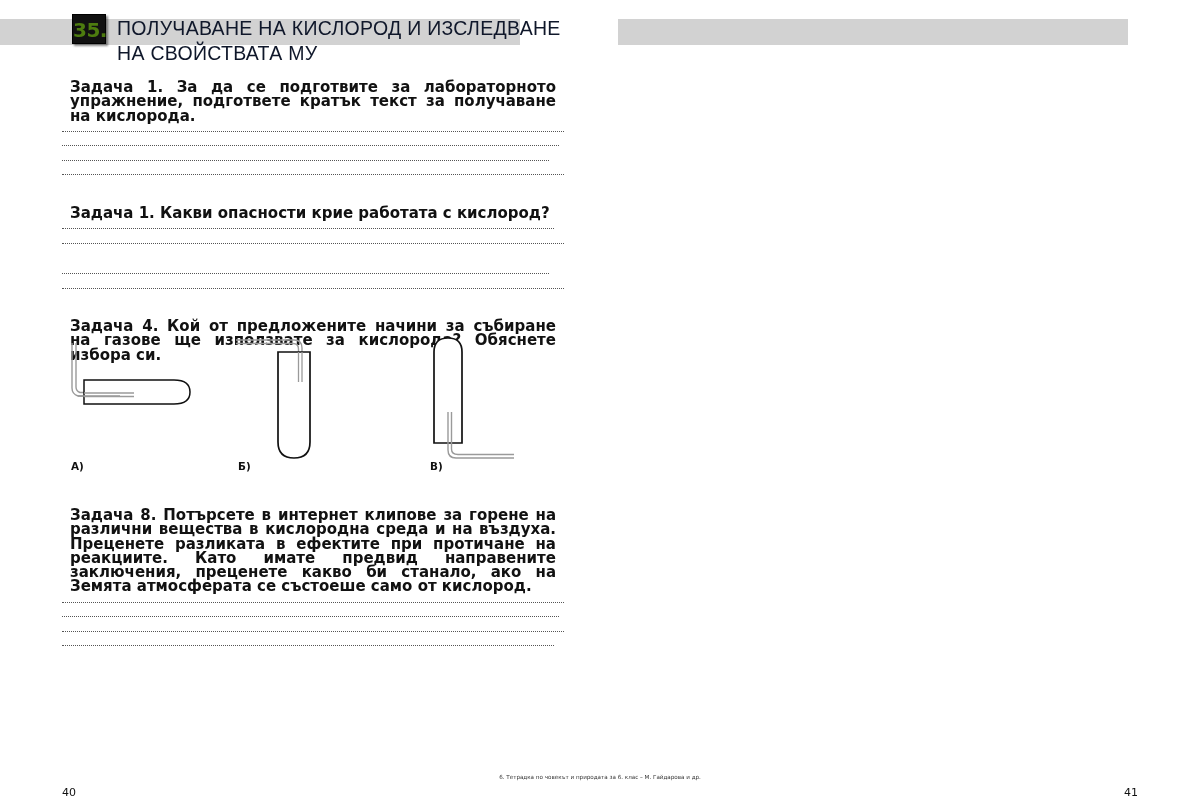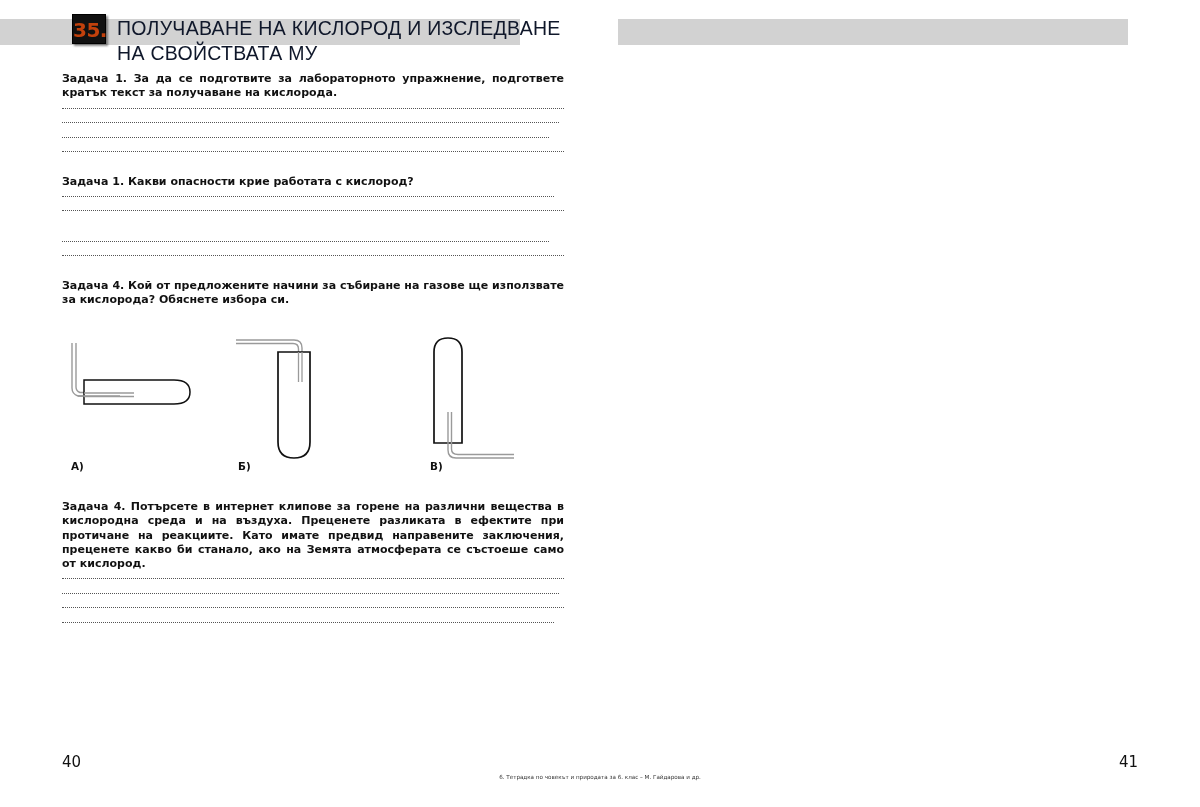--- a/index.html
+++ b/index.html
@@ -23,21 +23,21 @@
     background:#d2d2d2;
     top:19px;
   }
   .page-left .chap-bar{left:0;width:520px;}
   .page-right .chap-bar{left:18px;width:510px;}
 
   .chap-num{
     position:absolute;top:14px;
     width:34px;height:30px;
     background:#111;
-    color:#c2410c;
+    color:#4d7c0f;
     font-family:"DejaVu Sans", sans-serif;
     font-weight:bold;font-size:20px;
     line-height:30px;text-align:center;
     letter-spacing:-0.5px;
     box-shadow:2px 2px 2px rgba(0,0,0,.45);
     border:1px solid #000;
     box-sizing:border-box;
   }
   .page-left .chap-num{left:72px;}
 
@@ -56,23 +56,23 @@
   
   .col{
     position:absolute;
     font-size:10.4px;
     line-height:14.6px;
     color:#111;
   }
   .col-left{left:62px;top:72px;width:502px;}
   .task-h{
     font-weight:bold;
-    font-size:11px;
+    font-size:15px;
     line-height:14.3px;
-    margin:0;
+    margin:8px;
     text-align:justify;
   }
 
   .dots{
     border-bottom:1px dotted #555;
     height:0;
     margin:0;
   }
   .rule-block{margin-top:7px;}
   .rule-block .dots{margin-bottom:13.5px;}
@@ -82,22 +82,22 @@
   
   .diagrams{position:absolute;}
   .diagrams svg{display:block;}
   .dlabel{
     position:absolute;
     font-weight:bold;font-size:10.4px;color:#111;
   }
 
   
   .pagenum{
-    position:absolute;bottom:36px;
-    font-size:15px;color:#111;
+    position:absolute;bottom:8px;
+    font-size:11px;color:#111;
   }
   .pagenum.left{left:62px;}
   .pagenum.right{right:62px;text-align:right;}
   .footer-credit{
     position:absolute;bottom:27px;left:0;width:1200px;
     text-align:center;
     font-size:5.6px;color:#333;
   }
 </style>
 </head>
@@ -164,21 +164,21 @@
           <path d="M386 82 L386 120 Q386 128 394 128 L452 128" fill="none" stroke="#9a9a9a" stroke-width="1.4"></path>
           <path d="M389.5 82 L389.5 119 Q389.5 124.5 396 124.5 L452 124.5" fill="none" stroke="#9a9a9a" stroke-width="1.4"></path>
         </g>
       </svg>
       <div class="dlabel" style="left:9px;top:130px;">А)</div>
       <div class="dlabel" style="left:176px;top:130px;">Б)</div>
       <div class="dlabel" style="left:368px;top:130px;">В)</div>
     </div>
 
     <div class="col" style="left:62px;top:500px;width:502px;">
-      <p class="task-h">Задача 4. Потърсете в интернет клипове за горене на различни вещества в кислородна среда и на въздуха. Преценете разликата в ефектите при протичане на реакциите. Като имате предвид направените заключения, преценете какво би станало, ако на Земята атмосферата се състоеше само от кислород.</p>
+      <p class="task-h">Задача 8. Потърсете в интернет клипове за горене на различни вещества в кислородна среда и на въздуха. Преценете разликата в ефектите при протичане на реакциите. Като имате предвид направените заключения, преценете какво би станало, ако на Земята атмосферата се състоеше само от кислород.</p>
       <div class="rule-block">
         <div class="dots" style="width:100%"></div>
         <div class="dots" style="width:99%"></div>
         <div class="dots" style="width:100%"></div>
         <div class="dots" style="width:98%"></div>
       </div>
     </div>
 
     <div class="pagenum left">40</div>
   </div>

